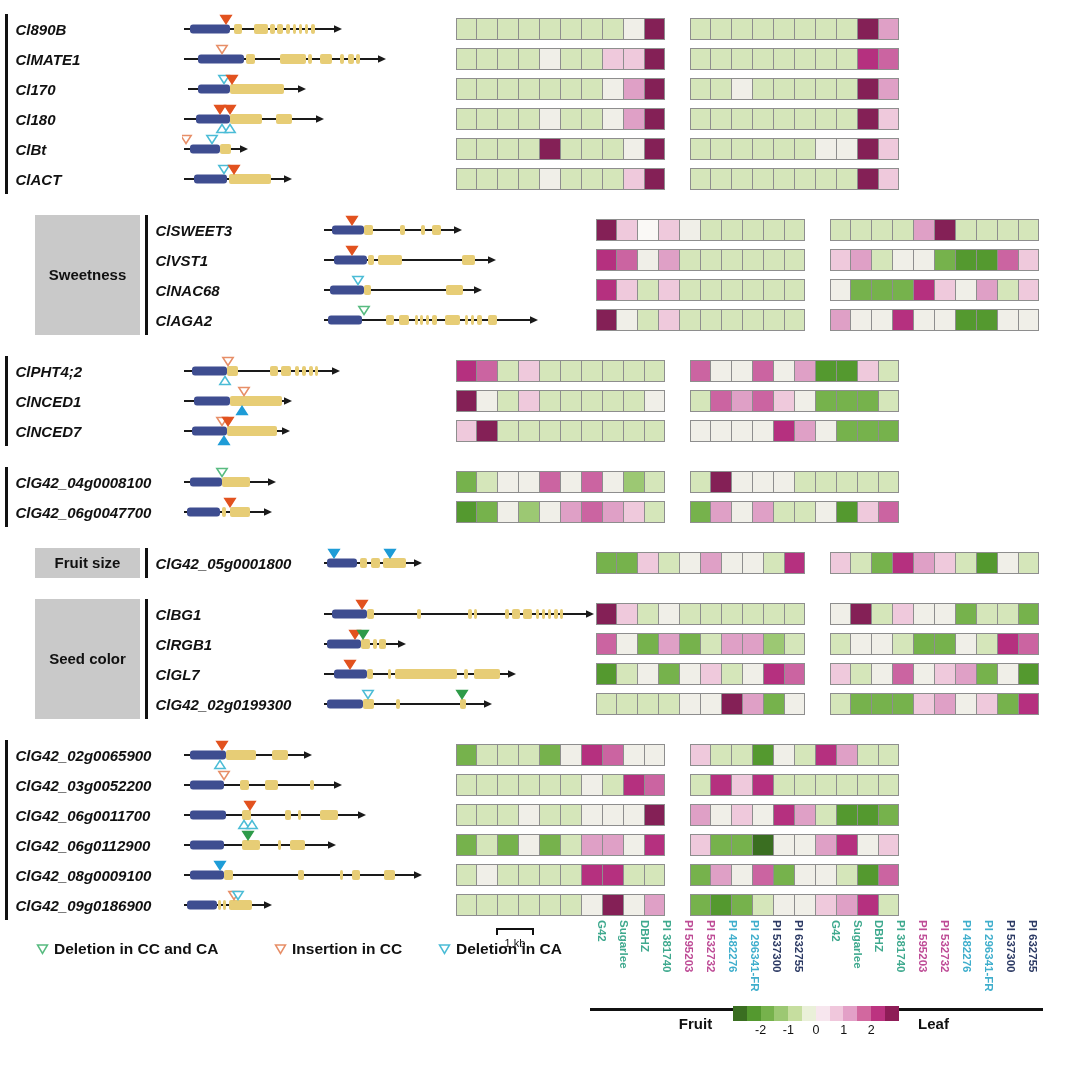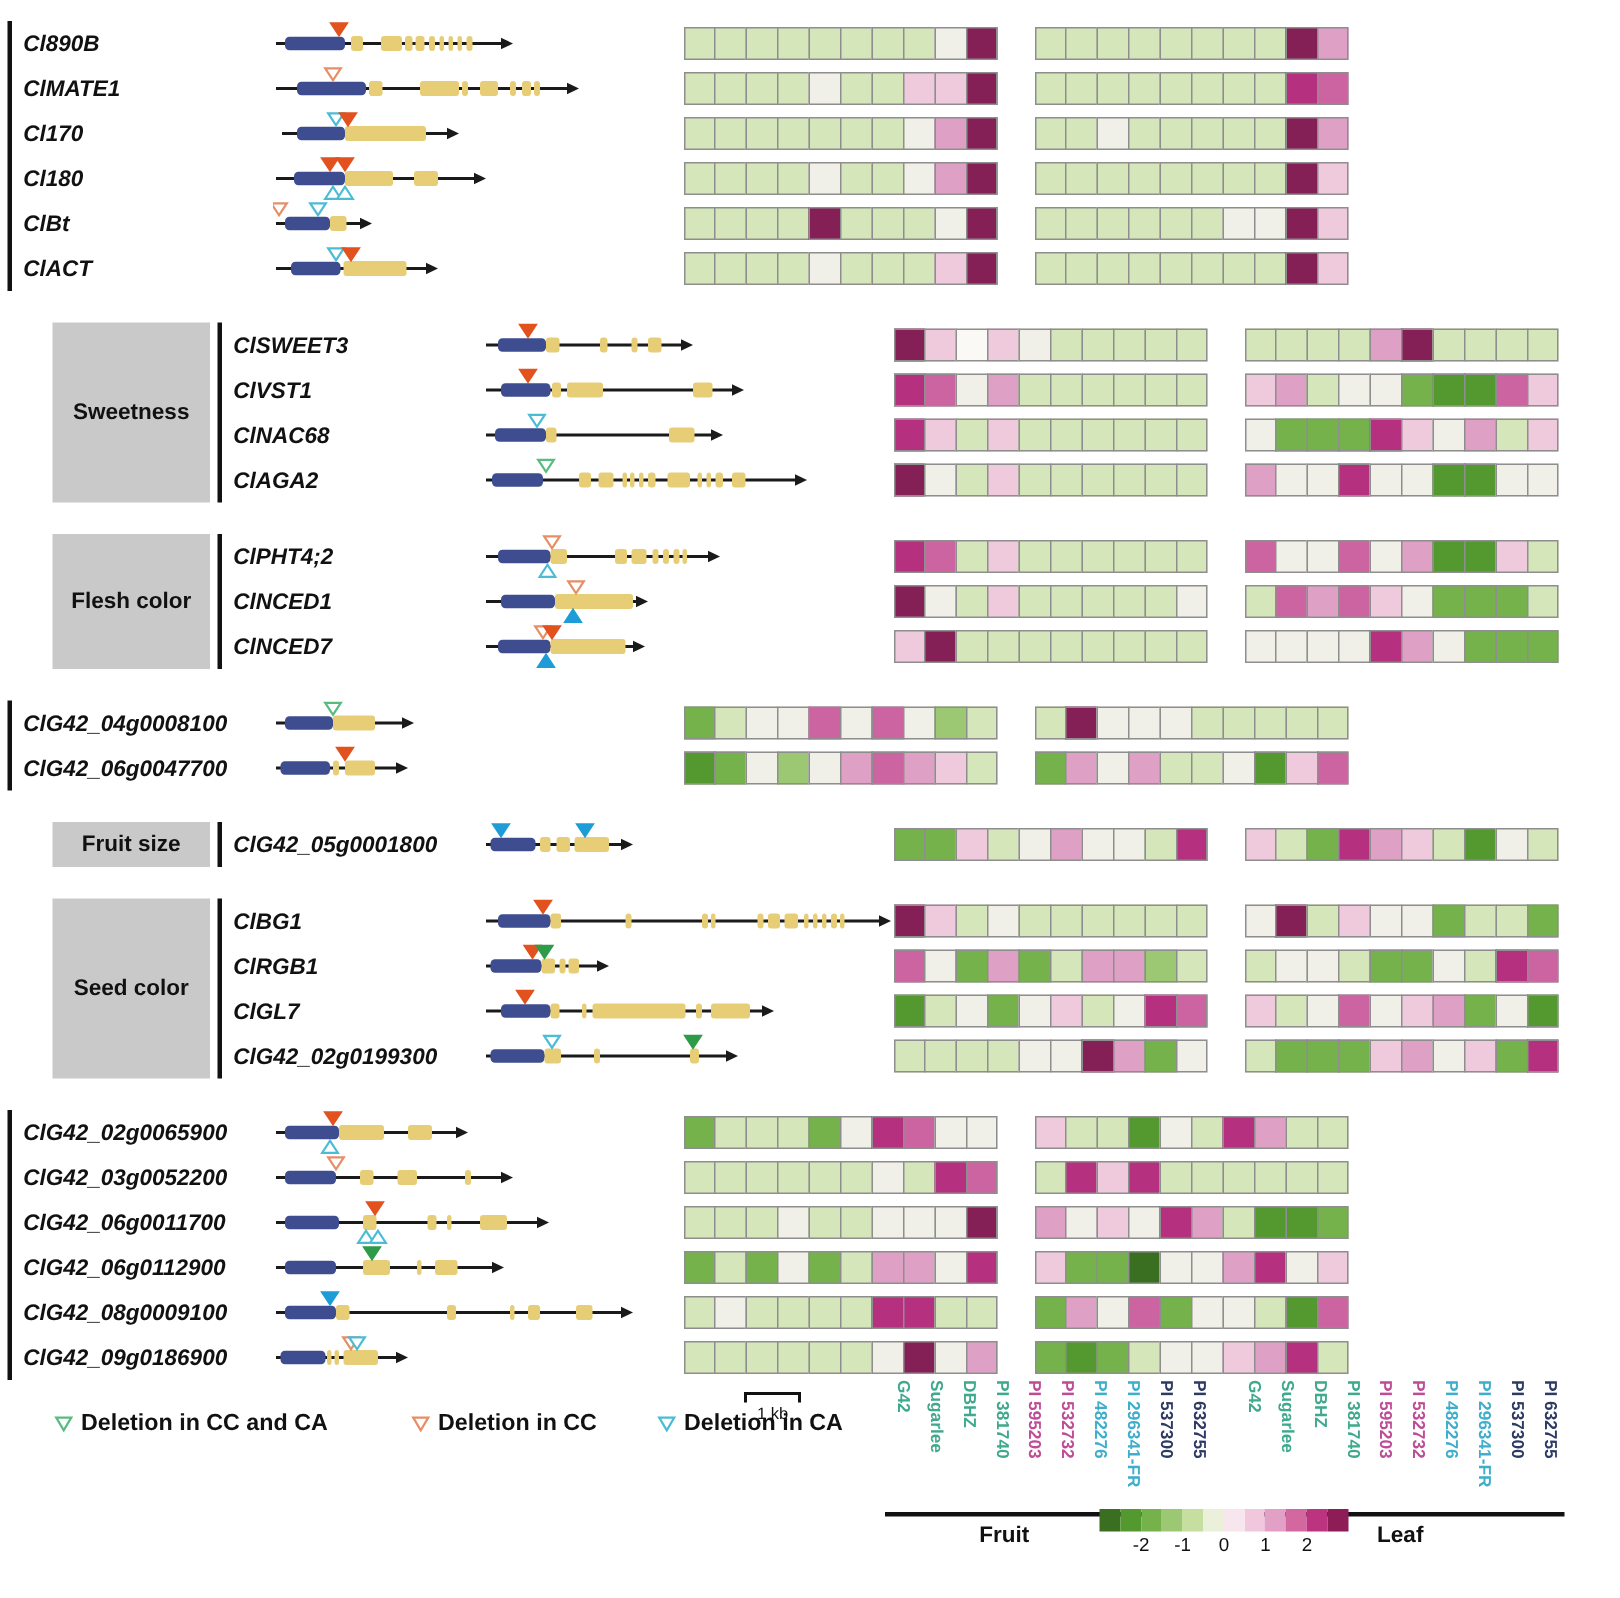--- a/index.html
+++ b/index.html
@@ -427,21 +427,20 @@
               <div class="cell" style="background: rgb(240, 239, 232);"></div>
               <div class="cell" style="background: rgb(84, 153, 47);"></div>
               <div class="cell" style="background: rgb(84, 153, 47);"></div>
               <div class="cell" style="background: rgb(240, 239, 232);"></div>
               <div class="cell" style="background: rgb(240, 239, 232);"></div>
             </div>
           </div>
         </div>
       </div>
       <div class="group-row">
-        <div class="group-box">Flesh color</div>
         <div class="group-line"></div>
         <div class="genes-col">
           <div class="gene-row">
             <div class="gene-name">ClPHT4;2</div>
             <svg class="structure" viewBox="0 0 272 30">
               <line x1="2" y1="15" x2="150" y2="15" stroke="#1A1A1A" stroke-width="2"></line>
               <polygon points="158,15 150,11.2 150,18.8" fill="#1A1A1A"></polygon>
               <rect x="10" y="10.5" width="35" height="9" rx="3" fill="#3E4D90"></rect>
               <rect x="45" y="10" width="11" height="10" rx="2" fill="#E7CD76"></rect>
               <rect x="88" y="10" width="8" height="10" rx="2" fill="#E7CD76"></rect>
@@ -1122,21 +1121,21 @@
           <span class="acc-label" style="color: rgb(44, 58, 100);">PI 537300</span>
         </div>
         <div class="acc-slot">
           <span class="acc-label" style="color: rgb(44, 58, 100);">PI 632755</span>
         </div>
       </div>
 
     <div class="panel-underline" style="left:590px"></div>
     <div class="panel-underline" style="left:824px"></div>
 
-    <div class="panel-caption" style="left:560px">Fruit</div>
+    <div class="panel-caption" style="left:586px">Fruit</div>
     <div class="panel-caption" style="left:824px">Leaf</div>
 
     <div id="colorbar">
         <div class="cb-sw" style="background: rgb(58, 110, 33);"></div>
         <div class="cb-sw" style="background: rgb(84, 153, 47);"></div>
         <div class="cb-sw" style="background: rgb(118, 178, 76);"></div>
         <div class="cb-sw" style="background: rgb(156, 200, 115);"></div>
         <div class="cb-sw" style="background: rgb(198, 222, 159);"></div>
         <div class="cb-sw" style="background: rgb(234, 240, 217);"></div>
         <div class="cb-sw" style="background: rgb(247, 230, 238);"></div>
@@ -1159,21 +1158,21 @@
           <div class="mk-item w1">
             <svg width="13" height="12">
               <polygon points="1.5,2 11.5,2 6.5,10.5" fill="#fff" stroke="#58BB80" stroke-width="1.5"></polygon>
             </svg>
             <span class="mk-label">Deletion in CC and CA</span>
           </div>
           <div class="mk-item w2">
             <svg width="13" height="12">
               <polygon points="1.5,2 11.5,2 6.5,10.5" fill="#fff" stroke="#E78E67" stroke-width="1.5"></polygon>
             </svg>
-            <span class="mk-label">Deletion in CC</span>
+            <span class="mk-label">Insertion in CC</span>
           </div>
           <div class="mk-item w3">
             <svg width="13" height="12">
               <polygon points="1.5,2 11.5,2 6.5,10.5" fill="#fff" stroke="#4BBCD6" stroke-width="1.5"></polygon>
             </svg>
             <span class="mk-label">Deletion in CA</span>
           </div>
         </div>
     </div>
 

